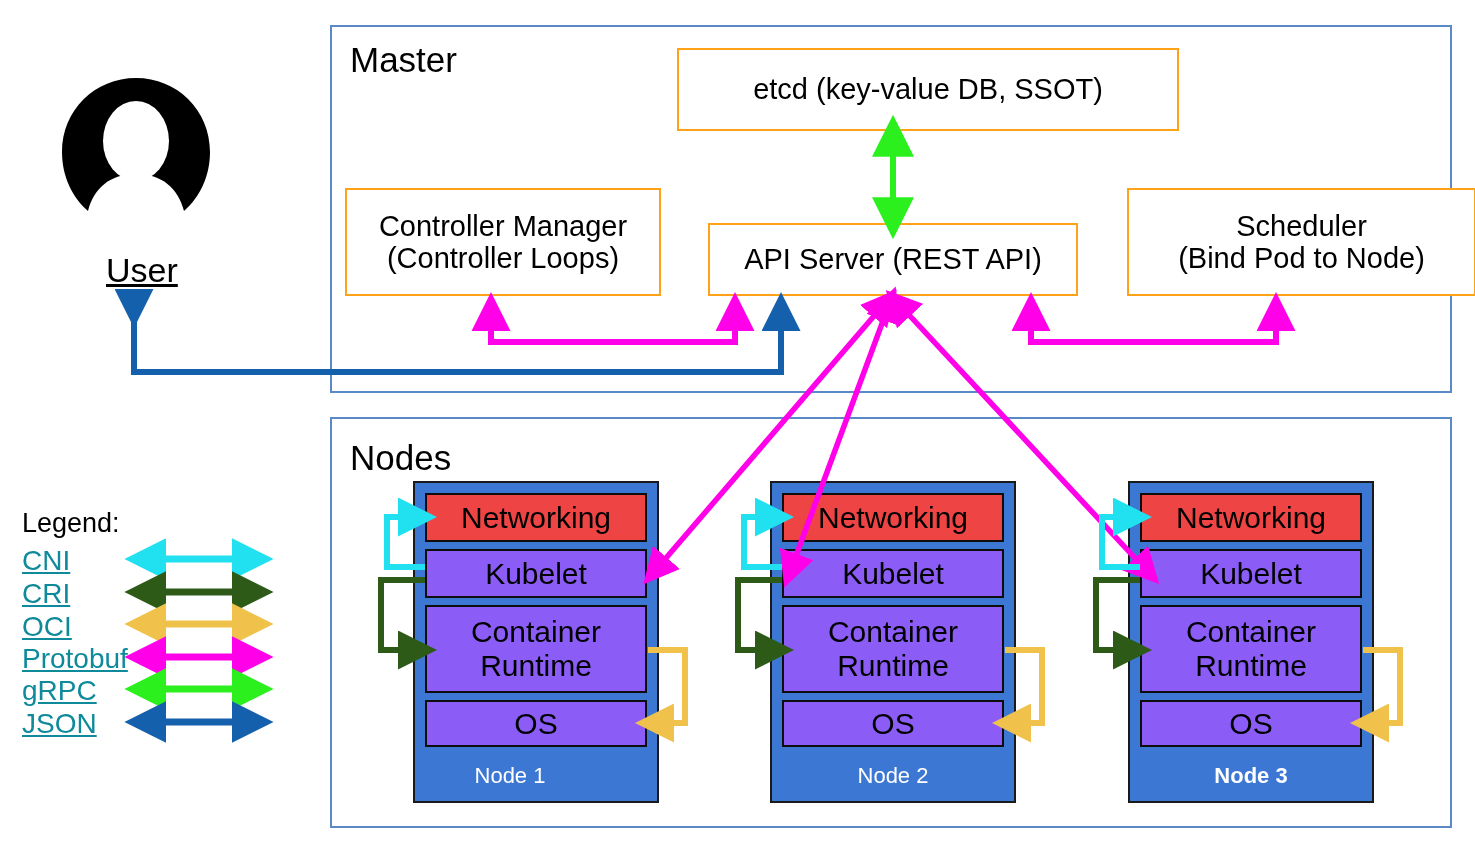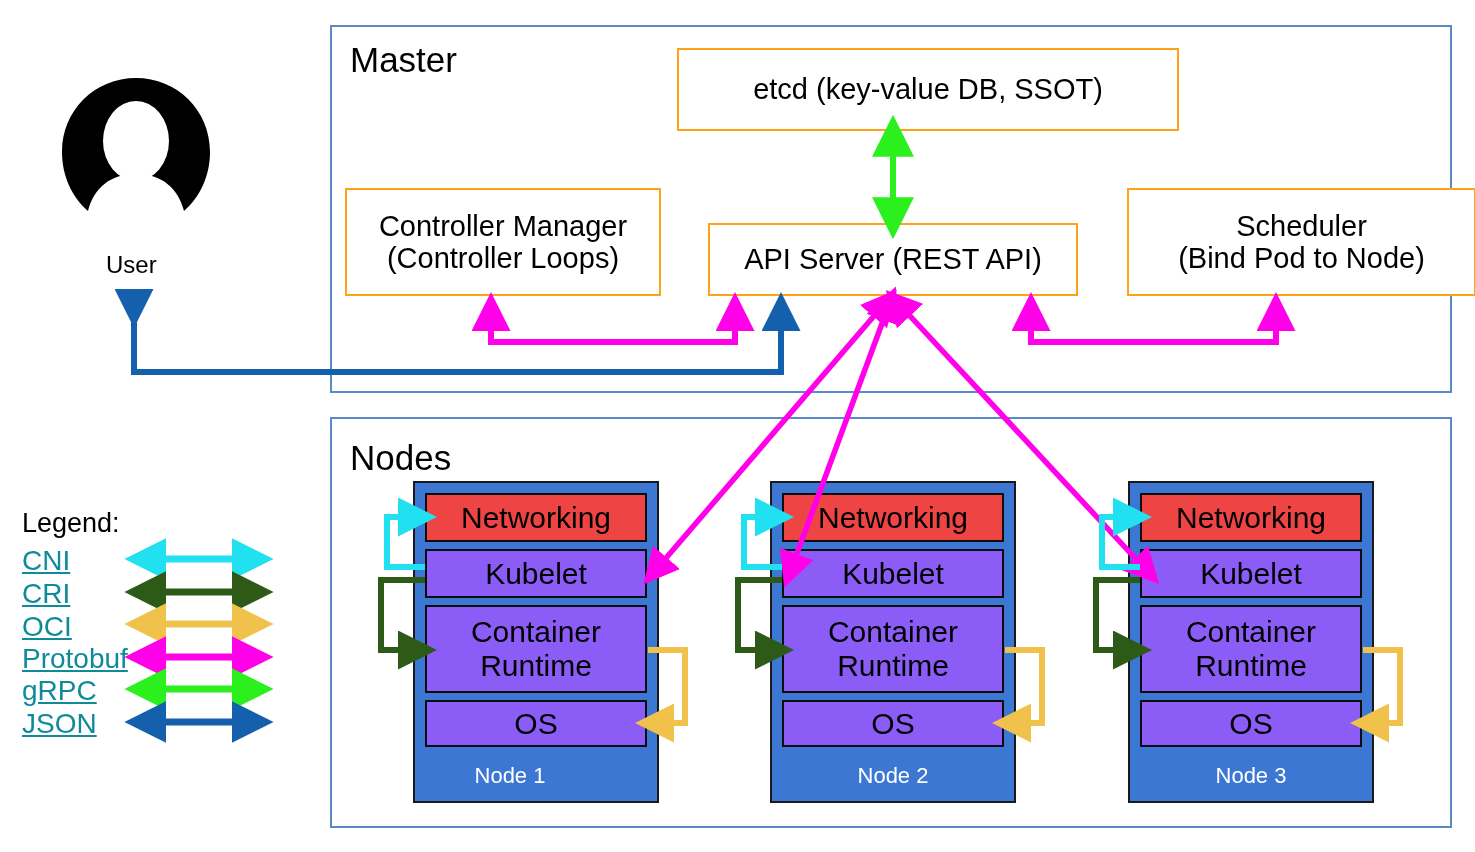--- a/index.html
+++ b/index.html
@@ -21,21 +21,21 @@
 
   
   .node{background:#3c77d3;border:2.5px solid #1a1a1a;z-index:2;}
   .node-label{position:absolute;font-size:22px;color:#ffffff;text-align:center;z-index:4;
               white-space:nowrap;}
   .nrow{border:2.5px solid #0d0d0d;background:#8b5cf6;font-size:30px;z-index:3;}
   .nrow.net{background:#ef4444;}
 
   
   #user-icon{position:absolute;z-index:4;}
-  #user-label{position:absolute;font-size:24px;z-index:4;white-space:nowrap;}
+  #user-label{position:absolute;font-size:34px;z-index:4;white-space:nowrap;text-decoration:underline;}
   #legend-title{position:absolute;font-size:27px;color:#000;white-space:nowrap;}
   .leg-label{position:absolute;font-size:28px;color:#0f8a9b;
              text-decoration:underline;white-space:nowrap;}
 </style>
 </head>
 <body>
 
 <div id="stage">
 
   <div id="user-icon" style="left:62px;top:78px;width:148px;height:140px;">
@@ -89,21 +89,21 @@
   <div class="node-label" style="left:770px;top:763px;width:246px;">Node 2</div>
 
   <div class="boxed node" style="left:1128px;top:481px;width:246px;height:322px;"></div>
   <div class="boxed nrow net" style="left:1140px;top:493px;width:222px;height:49px;">Networking</div>
   <div class="boxed nrow" style="left:1140px;top:549px;width:222px;height:49px;">Kubelet</div>
   <div class="boxed nrow" style="left:1140px;top:605px;width:222px;height:88px;flex-direction:column;">
     <span>Container</span>
     <span>Runtime</span>
   </div>
   <div class="boxed nrow" style="left:1140px;top:700px;width:222px;height:47px;">OS</div>
-  <div class="node-label" style="left:1128px;top:763px;width:246px;">Node 3</div>
+  <div class="node-label" style="left:1128px;top:763px;width:246px;font-weight:bold;">Node 3</div>
 
   <div id="legend-title" style="left:22px;top:508px;">Legend:</div>
   <div class="leg-label" style="left:22px;top:545px;">CNI</div>
   <div class="leg-label" style="left:22px;top:578px;">CRI</div>
   <div class="leg-label" style="left:22px;top:611px;">OCI</div>
   <div class="leg-label" style="left:22px;top:643px;">Protobuf</div>
   <div class="leg-label" style="left:22px;top:675px;">gRPC</div>
   <div class="leg-label" style="left:22px;top:708px;">JSON</div>
 
   <svg id="arrows" class="layer" viewBox="0 0 1475 852">

